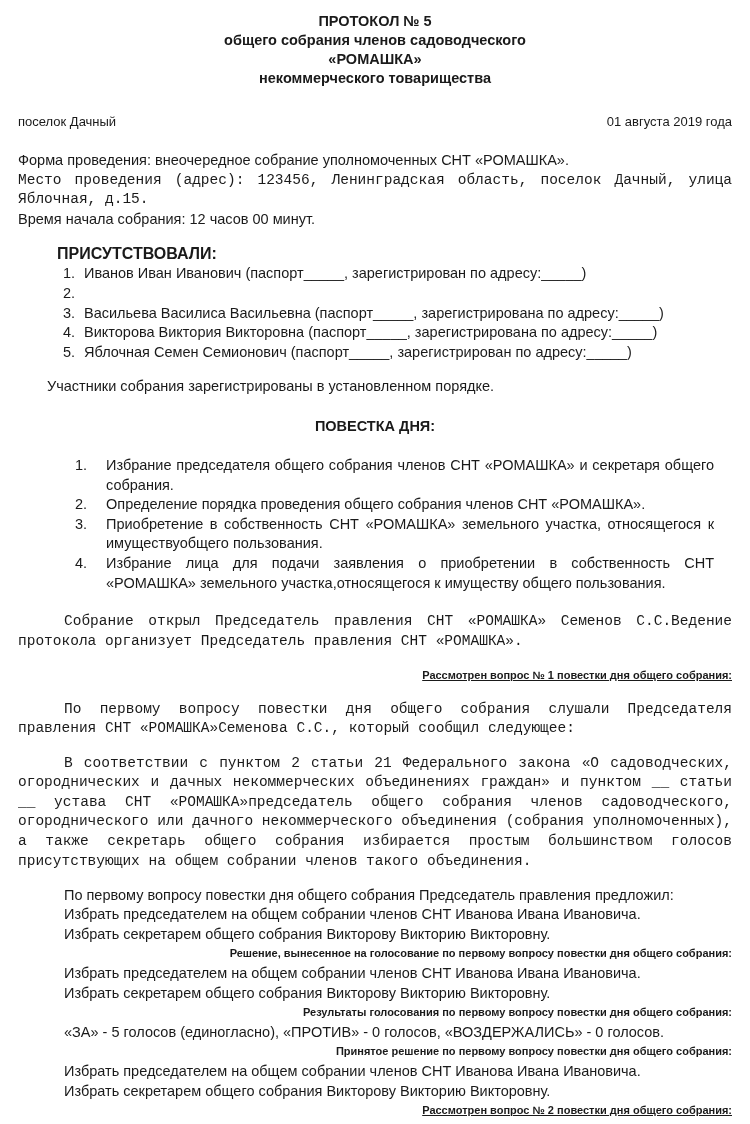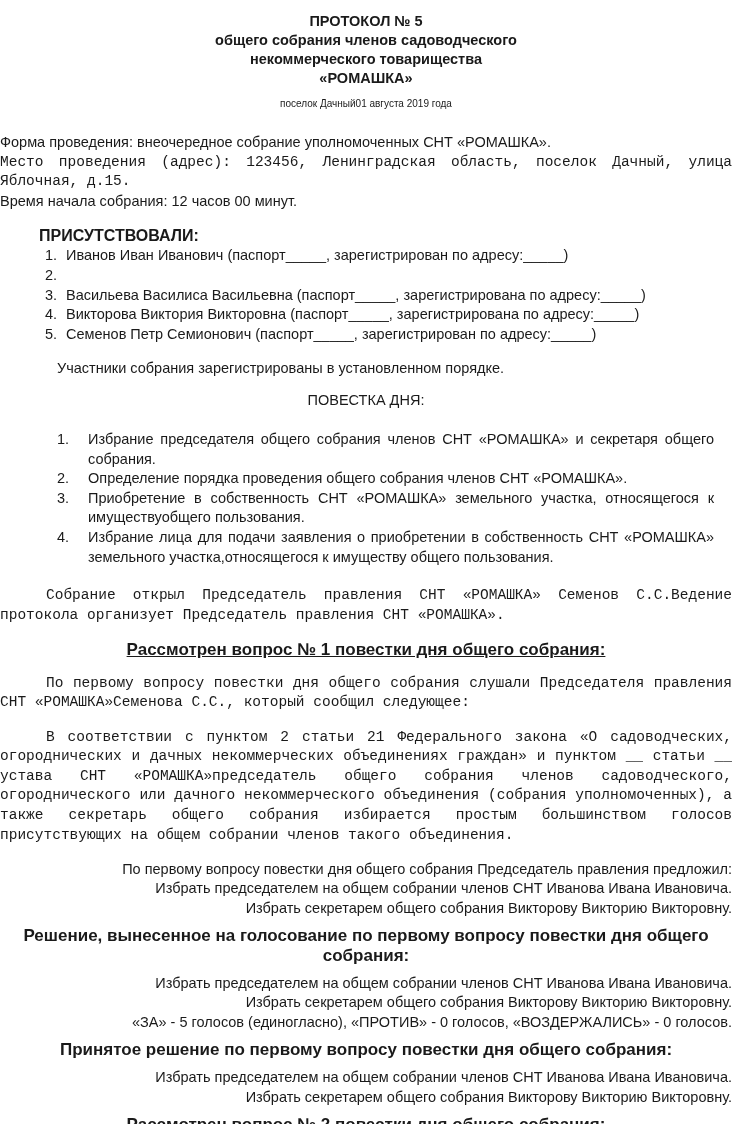--- a/index.html
+++ b/index.html
@@ -12,42 +12,42 @@
     height: 1124px;
     overflow: hidden;
     font-family: "Liberation Sans", sans-serif;
     color: #1a1a1a;
     -webkit-font-smoothing: antialiased;
   }
   .page {
     width: 750px;
     height: 1124px;
     box-sizing: border-box;
-    padding: 10px 18px 0 0;
+    padding: 10px 18px 0 18px;
     position: relative;
   }
 
   
   .title-block {
     text-align: center;
     font-weight: bold;
     font-size: 14.5px;
     line-height: 19px;
     margin-top: 2px;
   }
   .title-block div { white-space: nowrap; }
 
   
   .placedate {
     display: flex;
-    justify-content: center;
+    justify-content: space-between;
     align-items: baseline;
-    font-size: 10px;
-    line-height: 19px;
-    margin-top: 6px;
+    font-size: 13px;
+    line-height: 19px;
+    margin-top: 24px;
   }
 
   
   .meta {
     margin-top: 20px;
     font-size: 14.5px;
     line-height: 19.6px;
   }
   .meta p {
     margin: 0;
@@ -83,32 +83,32 @@
   }
   ol.attendees > li > .num {
     position: absolute;
     left: 45px;
     top: 0;
   }
 
   
   .quorum {
     margin-top: 15px;
-    margin-left: 57px;
+    margin-left: 29px;
     font-size: 14.5px;
     line-height: 19.6px;
   }
   .quorum p { margin: 0; }
 
   
   .agenda-head {
     text-align: center;
-    font-weight: normal;
-    font-size: 14.5px;
-    margin-top: 12px;
+    font-weight: bold;
+    font-size: 14.5px;
+    margin-top: 20px;
     line-height: 19px;
   }
   ol.agenda {
     margin-top: 20px;
   }
   ol.agenda > li {
     position: relative;
     padding-left: 88px;
     padding-right: 18px;
     text-align: justify;
@@ -129,47 +129,46 @@
     text-justify: inter-word;
   }
   .indent {
     text-indent: 46px;
   }
   .gap-lg { margin-top: 19px; }
   .gap-md { margin-top: 14px; }
 
   h3.sec-head-u,
   h3.sec-head {
-    font-size: 17px;
-    line-height: 19.6px;
-    font-weight: bold;
-    margin: 8px;
-    text-align: center;
+    font-size: 11px;
+    line-height: 19.6px;
+    font-weight: bold;
+    margin: 0;
+    text-align: right;
   }
   h3.sec-head-u {
     text-decoration: underline;
   }
 
   .sub-line {
     font-size: 14.5px;
     line-height: 19.6px;
     margin-left: 46px;
-    text-align: right;
   }
 </style>
 </head>
 <body>
 
 <div class="page">
 
   <div class="title-block">
     <div>ПРОТОКОЛ № 5</div>
     <div>общего собрания членов садоводческого</div>
+    <div>«РОМАШКА»</div>
     <div>некоммерческого товарищества</div>
-    <div>«РОМАШКА»</div>
   </div>
 
   <div class="placedate">
     <span>поселок Дачный</span>
     <span>01 августа 2019 года</span>
   </div>
 
   <div class="meta">
     <p>Форма проведения: внеочередное собрание уполномоченных СНТ «РОМАШКА».</p>
     <p class="just">Место проведения (адрес): 123456, Ленинградская область, поселок Дачный, улица Яблочная, д.15.</p>
@@ -188,21 +187,21 @@
     <li>
       <span class="num">3.</span>
       <span>Васильева Василиса Васильевна (паспорт_____, зарегистрирована по адресу:_____)</span>
     </li>
     <li>
       <span class="num">4.</span>
       <span>Викторова Виктория Викторовна (паспорт_____, зарегистрирована по адресу:_____)</span>
     </li>
     <li>
       <span class="num">5.</span>
-      <span>Семенов Петр Семионович (паспорт_____, зарегистрирован по адресу:_____)</span>
+      <span>Яблочная Семен Семионович (паспорт_____, зарегистрирован по адресу:_____)</span>
     </li>
   </ol>
 
   <div class="quorum">
     <p>Участники собрания зарегистрированы в установленном порядке.</p>
   </div>
 
   <div class="agenda-head">ПОВЕСТКА ДНЯ:</div>
   <ol class="numlist agenda">
     <li>
@@ -230,20 +229,21 @@
   <p class="body-para just indent">В соответствии с пунктом 2 статьи 21 Федерального закона «О садоводческих, огороднических и дачных некоммерческих объединениях граждан» и пунктом __ статьи __ устава СНТ «РОМАШКА»председатель общего собрания членов садоводческого, огороднического или дачного некоммерческого объединения (собрания уполномоченных), а также секретарь общего собрания избирается простым большинством голосов присутствующих на общем собрании членов такого объединения.</p>
 
   <div class="sub-line">По первому вопросу повестки дня общего собрания Председатель правления предложил:</div>
   <div class="sub-line">Избрать председателем на общем собрании членов СНТ  Иванова Ивана Ивановича.</div>
   <div class="sub-line">Избрать секретарем общего собрания Викторову Викторию Викторовну.</div>
 
   <h3 class="sec-head">Решение, вынесенное на голосование по первому вопросу повестки дня общего собрания:</h3>
   <div class="sub-line">Избрать председателем на общем собрании членов СНТ  Иванова Ивана Ивановича.</div>
   <div class="sub-line">Избрать секретарем общего собрания Викторову Викторию Викторовну.</div>
 
+  <h3 class="sec-head">Результаты голосования по первому вопросу повестки дня общего собрания:</h3>
   <div class="sub-line">«ЗА» - 5 голосов (единогласно), «ПРОТИВ» - 0 голосов, «ВОЗДЕРЖАЛИСЬ» - 0 голосов.</div>
 
   <h3 class="sec-head">Принятое решение по первому вопросу повестки дня общего собрания:</h3>
   <div class="sub-line">Избрать председателем на общем собрании членов СНТ  Иванова Ивана Ивановича.</div>
   <div class="sub-line">Избрать секретарем общего собрания Викторову Викторию Викторовну.</div>
 
   <h3 class="sec-head-u gap-lg">Рассмотрен вопрос № 2 повестки дня общего собрания:</h3>
 
 </div>
 

